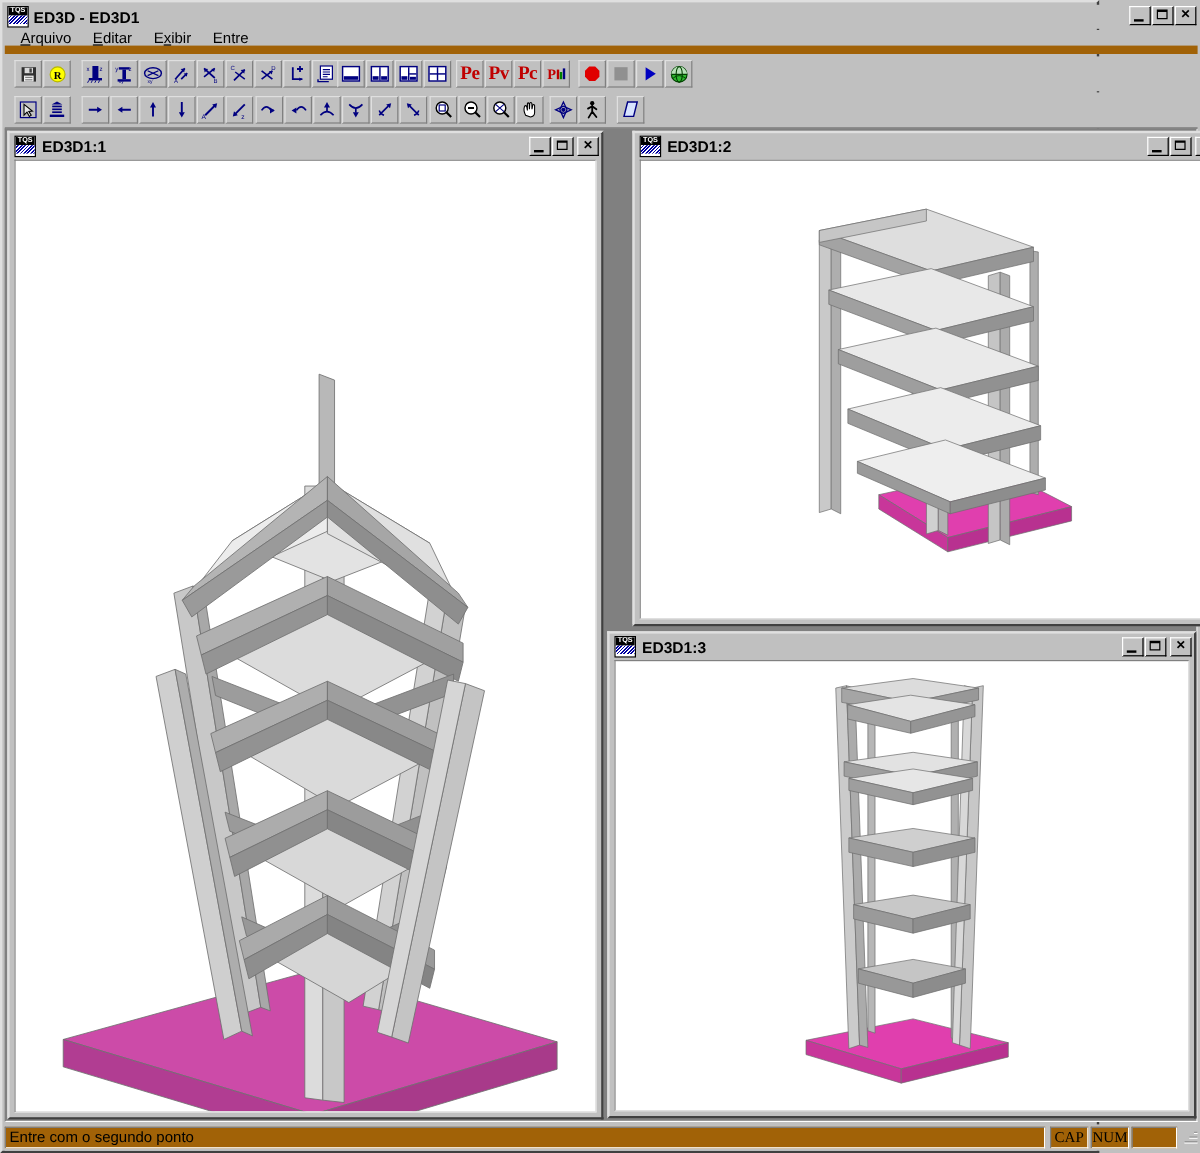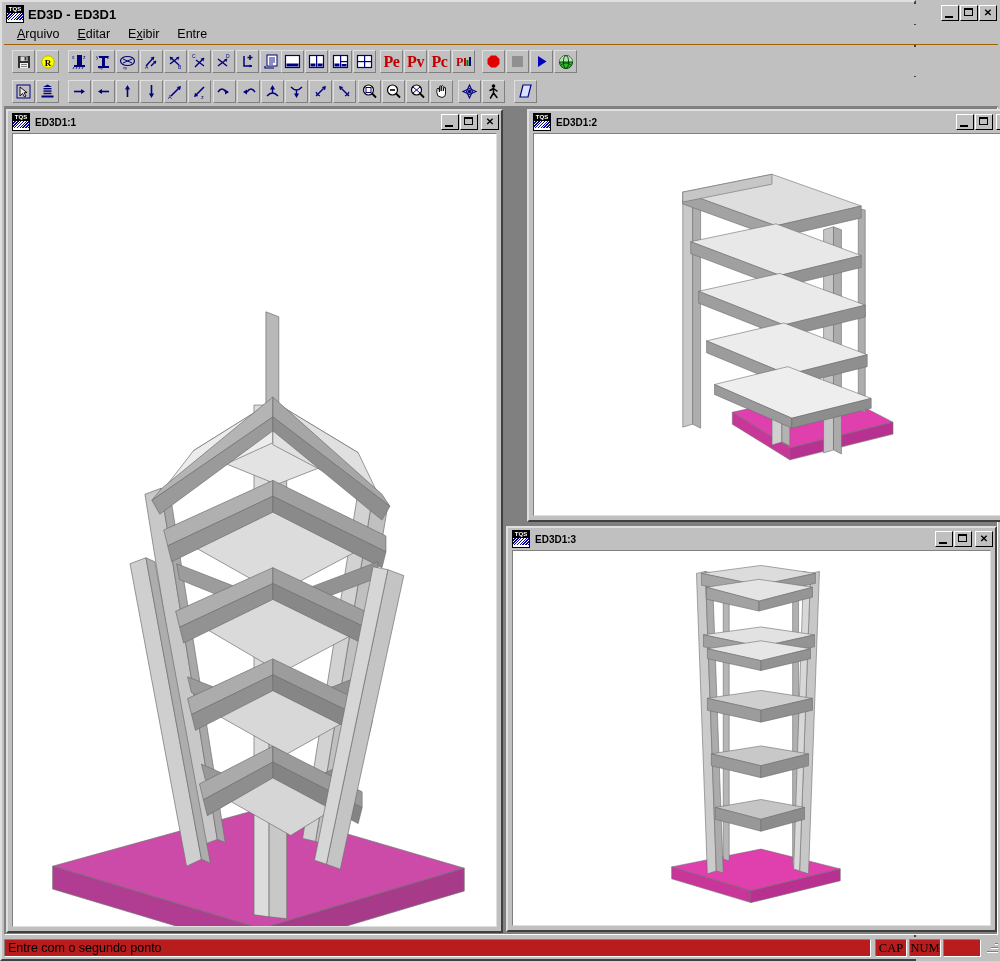--- a/index.html
+++ b/index.html
@@ -48,22 +48,22 @@
     font-size:9px;line-height:14px;text-align:center;color:#000;font-family:"Liberation Sans",sans-serif;
   }
   .wbtn.gap{margin-left:3px;}
   .wbtn .min{position:absolute;left:3px;bottom:2px;width:8px;height:2px;background:#000;}
   .wbtn .max{position:absolute;left:3px;top:2px;width:9px;height:8px;border:1px solid #000;border-top-width:2px;box-sizing:border-box;}
   .wbtn .cls{position:absolute;left:0;top:0;width:100%;height:100%;font-size:10px;font-weight:bold;line-height:13px;}
 
   
   #menubar{
     position:absolute;left:2px;top:23px;width:994px;height:20px;
-    background:#c0c0c0;display:flex;align-items:flex-start;padding-left:4px;box-sizing:border-box;
-    border-bottom:1px solid #a16207;
+    background:#c0c0c0;display:flex;align-items:center;padding-left:4px;box-sizing:border-box;
+    border-bottom:7px solid #a16207;
   }
   .menu-item{padding:2px 9px;font-size:12.5px;color:#000;cursor:default;}
   .menu-item u{text-decoration:underline;}
 
   
   #tb1{position:absolute;left:2px;top:45px;width:994px;height:29px;background:#c0c0c0;}
   #tb2{position:absolute;left:2px;top:75px;width:994px;height:29px;background:#c0c0c0;
        border-bottom:1px solid #808080;}
   .tbgroup{position:absolute;top:3px;display:flex;}
   .tbtn{
@@ -99,38 +99,38 @@
     border-right:2px solid #404040;border-bottom:2px solid #404040;
     box-sizing:border-box;
   }
   #child1{left:1px;top:1px;width:497px;height:824px;}
   #child2{left:522px;top:1px;width:491px;height:413px;}
   #child3{left:501px;top:418px;width:491px;height:406px;padding-left:47px;}
   .child-title{
     position:absolute;left:2px;top:2px;right:2px;height:18px;
     background:#c0c0c0;display:flex;align-items:center;
   }
-  .child-title .ttl{font-weight:bold;font-size:10px;margin-left:2px;}
+  .child-title .ttl{font-weight:bold;font-size:13px;margin-left:2px;}
   .child-ctrls{position:absolute;right:0px;top:1px;display:flex;}
   .canvas{
     position:absolute;left:4px;top:22px;right:4px;bottom:4px;
     background:#ffffff;
     border-top:1px solid #808080;border-left:1px solid #808080;
     border-right:1px solid #dfdfdf;border-bottom:1px solid #dfdfdf;
     overflow:hidden;
   }
   .canvas svg{display:block;width:100%;height:100%;}
 
   
   #statusbar{
     position:absolute;left:2px;top:935px;width:994px;height:22px;
     background:#c0c0c0;display:flex;align-items:center;
   }
   .sfield{
-    height:18px;background:#b91c1c;
+    height:18px;background:#a16207;
     border-top:1px solid #808080;border-left:1px solid #808080;
     border-right:1px solid #fff;border-bottom:1px solid #fff;
     box-sizing:border-box;display:flex;align-items:center;
     font-size:12.5px;color:#000;padding:0 3px;
   }
   #status-msg{flex:1;margin-right:2px;}
   .sind{width:32px;justify-content:center;margin-left:2px;font-family:Liberation Serif, serif;}
   .sblank{width:38px;margin-left:2px;}
   #grip{width:14px;height:14px;margin-left:3px;position:relative;flex:none;}
   #grip i{position:absolute;right:0;display:block;height:2px;background:#fff;border-right:0;}

